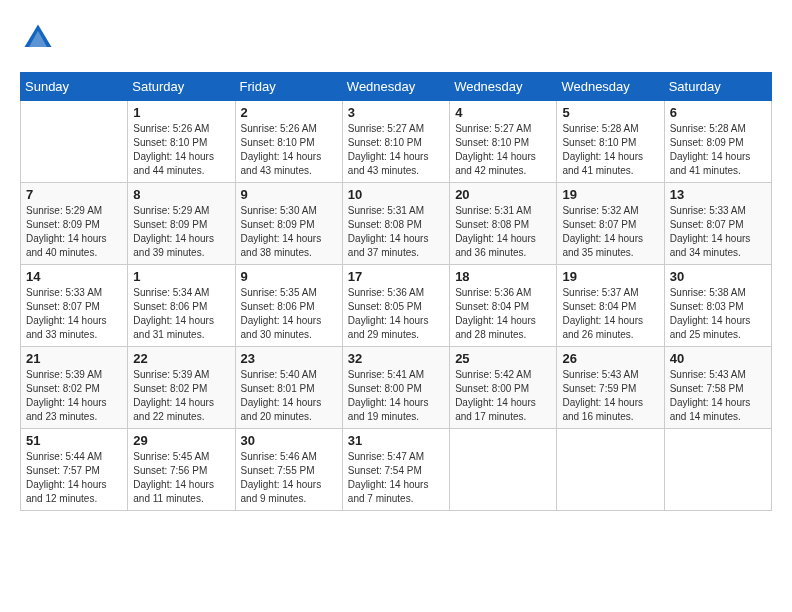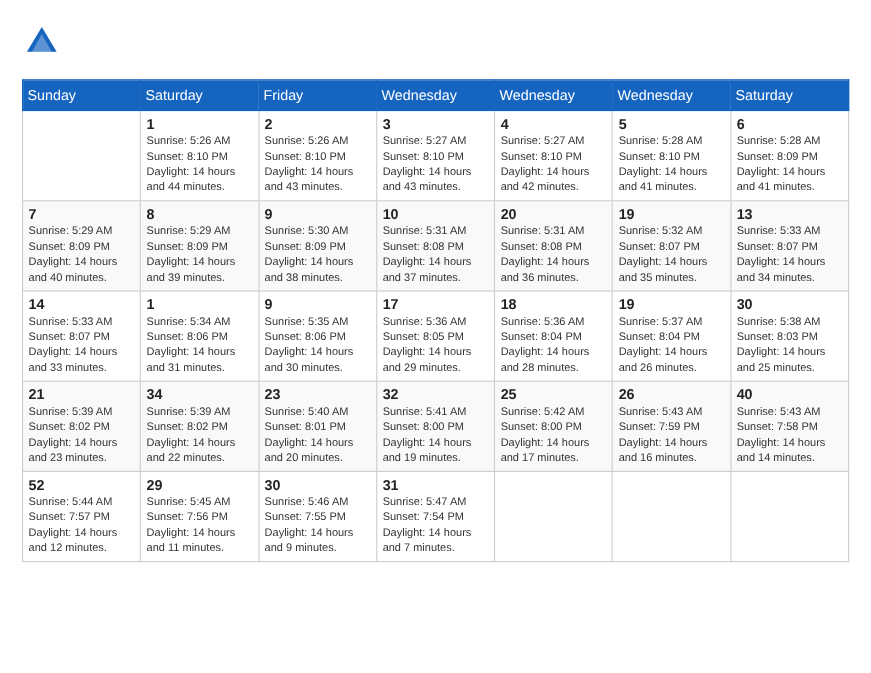--- a/index.html
+++ b/index.html
@@ -192,21 +192,21 @@
           <div class="day-number">30</div>
           <div class="day-info">Sunrise: 5:38 AM<br>Sunset: 8:03 PM<br>Daylight: 14 hours and 25 minutes.</div>
         </td>
       </tr>
       <tr>
         <td>
           <div class="day-number">21</div>
           <div class="day-info">Sunrise: 5:39 AM<br>Sunset: 8:02 PM<br>Daylight: 14 hours and 23 minutes.</div>
         </td>
         <td>
-          <div class="day-number">34</div>
+          <div class="day-number">22</div>
           <div class="day-info">Sunrise: 5:39 AM<br>Sunset: 8:02 PM<br>Daylight: 14 hours and 22 minutes.</div>
         </td>
         <td>
           <div class="day-number">23</div>
           <div class="day-info">Sunrise: 5:40 AM<br>Sunset: 8:01 PM<br>Daylight: 14 hours and 20 minutes.</div>
         </td>
         <td>
           <div class="day-number">32</div>
           <div class="day-info">Sunrise: 5:41 AM<br>Sunset: 8:00 PM<br>Daylight: 14 hours and 19 minutes.</div>
         </td>
@@ -218,21 +218,21 @@
           <div class="day-number">26</div>
           <div class="day-info">Sunrise: 5:43 AM<br>Sunset: 7:59 PM<br>Daylight: 14 hours and 16 minutes.</div>
         </td>
         <td>
           <div class="day-number">40</div>
           <div class="day-info">Sunrise: 5:43 AM<br>Sunset: 7:58 PM<br>Daylight: 14 hours and 14 minutes.</div>
         </td>
       </tr>
       <tr>
         <td>
-          <div class="day-number">52</div>
+          <div class="day-number">51</div>
           <div class="day-info">Sunrise: 5:44 AM<br>Sunset: 7:57 PM<br>Daylight: 14 hours and 12 minutes.</div>
         </td>
         <td>
           <div class="day-number">29</div>
           <div class="day-info">Sunrise: 5:45 AM<br>Sunset: 7:56 PM<br>Daylight: 14 hours and 11 minutes.</div>
         </td>
         <td>
           <div class="day-number">30</div>
           <div class="day-info">Sunrise: 5:46 AM<br>Sunset: 7:55 PM<br>Daylight: 14 hours and 9 minutes.</div>
         </td>

